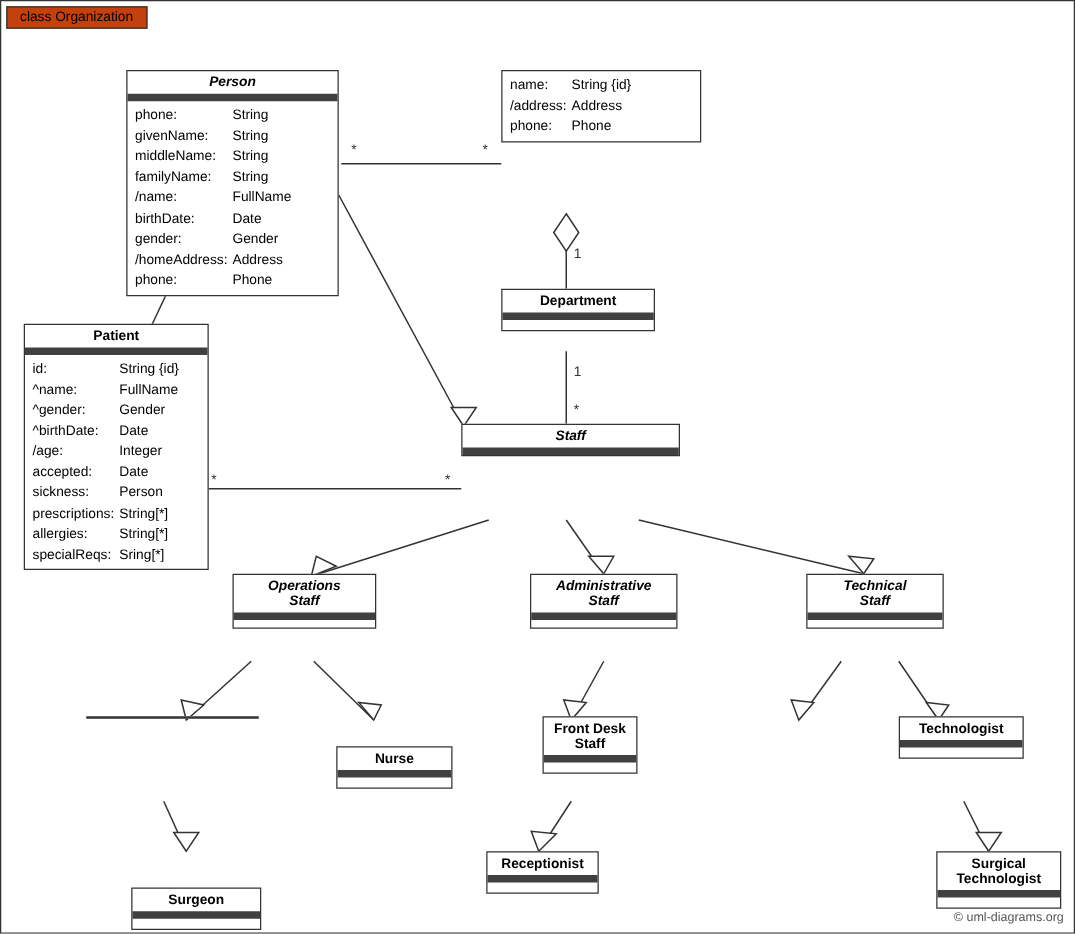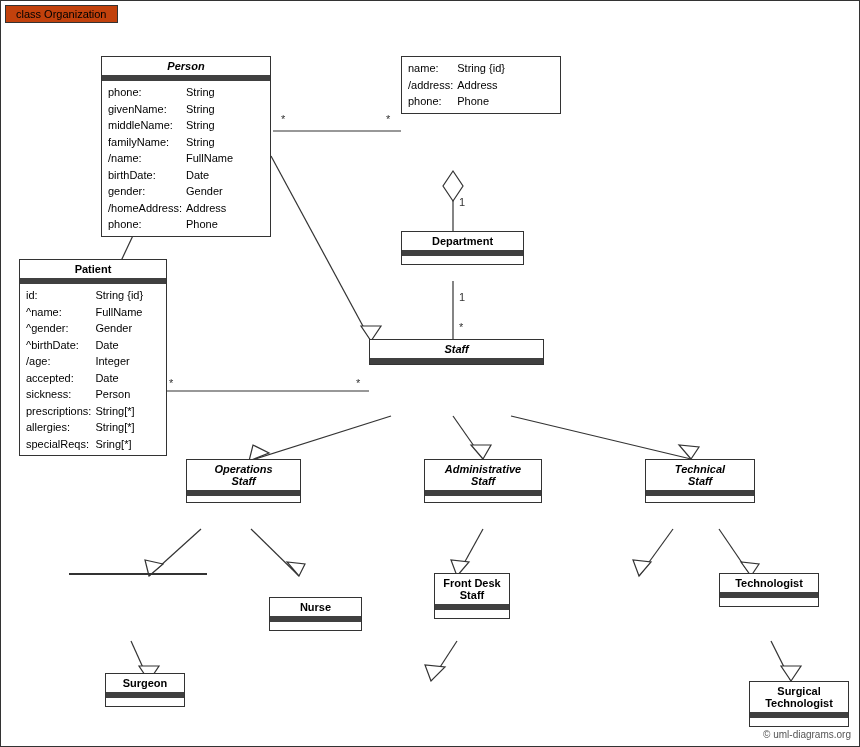--- a/index.html
+++ b/index.html
@@ -289,25 +289,29 @@
     <div class="uml-class-title">Front Desk<br>Staff</div>
     <div class="uml-class-body" style="min-height:8px;"></div>
   </div>
 
 
   <div class="uml-class" style="left:718px; top:572px; width:100px;">
     <div class="uml-class-title">Technologist</div>
     <div class="uml-class-body" style="min-height:8px;"></div>
   </div>
 
-  <div class="uml-class" style="left:104px; top:672px; width:80px;">
+  <div class="uml-class" style="left:104px; top:709px; width:104px;">
     <div class="uml-class-title">Surgeon</div>
     <div class="uml-class-body" style="min-height:8px;"></div>
   </div>
 
+  <div class="uml-class" style="left:388px; top:680px; width:90px;">
+    <div class="uml-class-title">Receptionist</div>
+    <div class="uml-class-body" style="min-height:8px;"></div>
+  </div>
 
   <div class="uml-class" style="left:748px; top:680px; width:100px;">
     <div class="uml-class-title">Surgical<br>Technologist</div>
     <div class="uml-class-body" style="min-height:8px;"></div>
   </div>
 
   <span class="copyright">© uml-diagrams.org</span>
 </div>
 
 </body></html>

